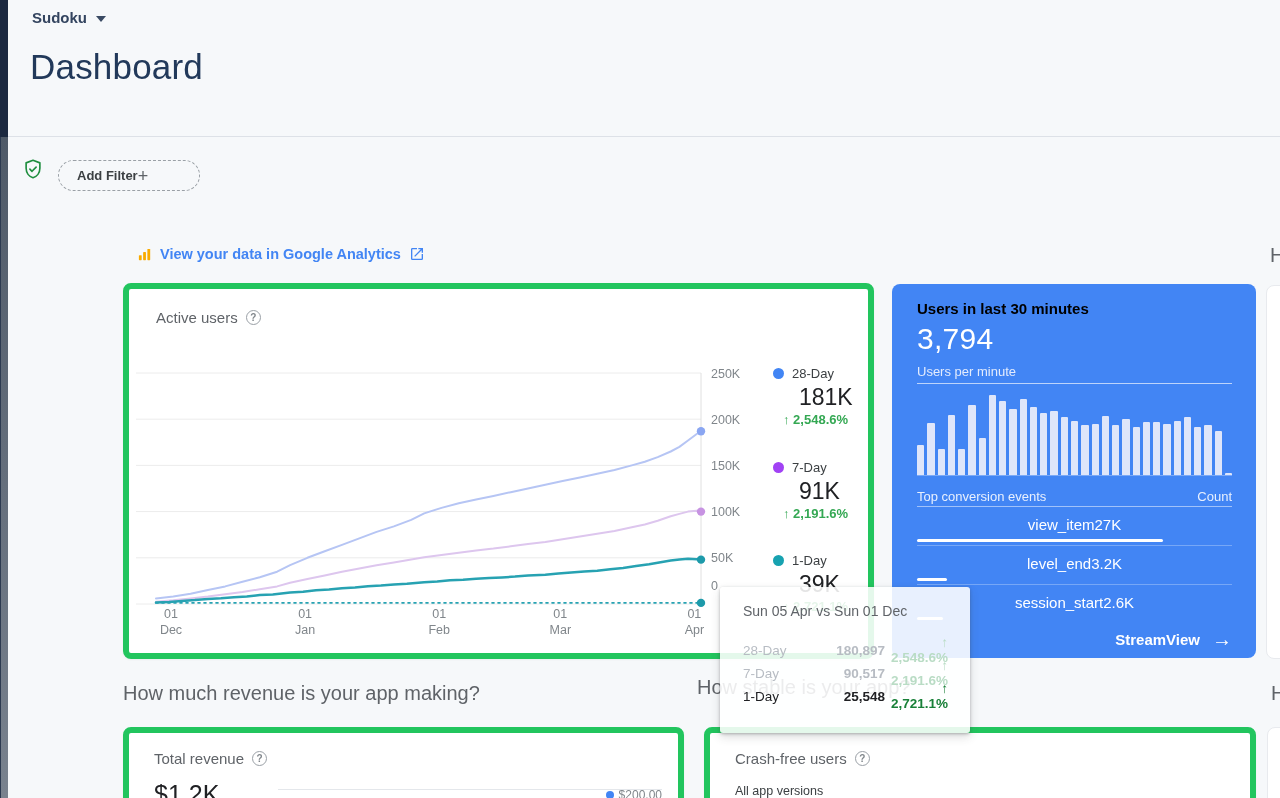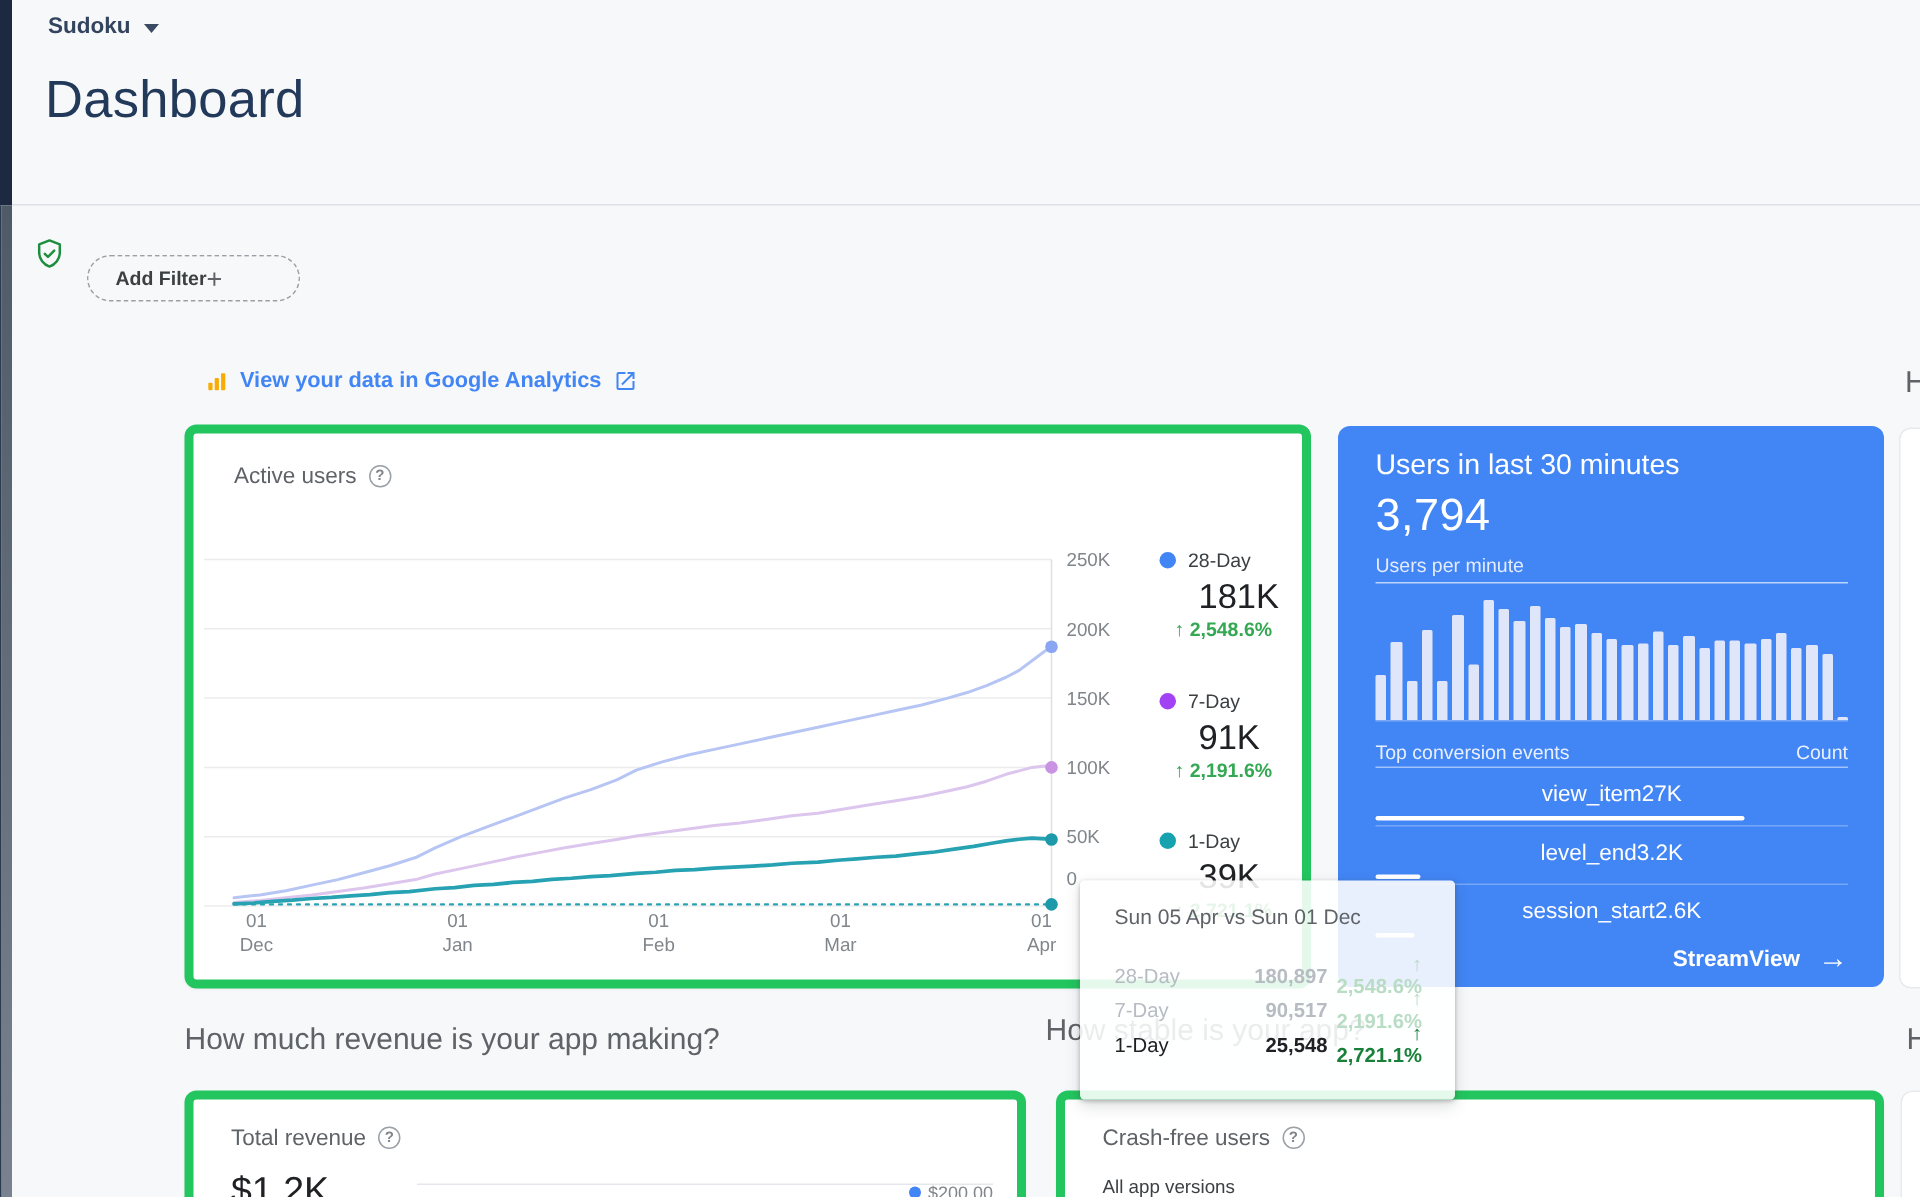--- a/index.html
+++ b/index.html
@@ -14,21 +14,21 @@
   
   .project-switcher { position:absolute; left:32px; top:9px; display:flex; align-items:center; gap:9px;
                       font-size:15px; font-weight:700; color:#33445f; cursor:pointer; }
   .caret-down { width:0; height:0; border-left:5px solid transparent; border-right:5px solid transparent;
                 border-top:6px solid #3a4a63; margin-top:2px; }
   .page-title { position:absolute; left:30px; top:47px; font-size:35px; font-weight:400; color:#22395a; letter-spacing:.2px; }
   .header-divider { position:absolute; left:8px; right:0; top:136px; height:1px; background:#dde1e7; }
 
   
   .shield-wrap { position:absolute; left:22px; top:158px; width:22px; height:22px; }
-  .add-filter { position:absolute; left:58px; top:170px; width:142px; height:31px; border:1px dashed #9aa0a6;
+  .add-filter { position:absolute; left:58px; top:160px; width:142px; height:31px; border:1px dashed #9aa0a6;
                 border-radius:16px; display:flex; align-items:center; 
                 padding:0 14px 0 18px; cursor:pointer; }
   .add-filter .lbl { font-size:13px; font-weight:700; color:#3c4043; }
   .add-filter .plus { font-size:18px; font-weight:400; color:#5f6368; line-height:1; }
 
   
   .ga-link { position:absolute; left:137px; top:246px; display:flex; align-items:center; gap:8px; cursor:pointer; }
   .ga-link .txt { font-size:14.5px; font-weight:700; color:#4285f4; }
 
   
@@ -48,21 +48,21 @@
   .legend-item { position:absolute; left:0; }
   .legend-head { display:flex; align-items:center; gap:8px; }
   .legend-dot { width:11px; height:11px; border-radius:50%; }
   .legend-label { font-size:13px; color:#3c4043; }
   .legend-value { font-size:23px; color:#202124; margin:3px 0 1px 26px; }
   .legend-change { font-size:13px; font-weight:700; color:#34a853; margin-left:10px; white-space:nowrap; }
 
   
   .rt-card { position:absolute; left:892px; top:284px; width:364px; height:374px; background:#4285f4;
              border-radius:8px; color:#fff; padding:16px 24px 0 25px; overflow:hidden; }
-  .rt-title { font-size:19px; font-weight:400; color:#ffffff; }
+  .rt-title { font-size:15px; font-weight:700; color:#000000; }
   .rt-value { font-size:30px; font-weight:400; margin-top:5px; letter-spacing:.3px; }
   .rt-chart-label { font-size:13px; color:#e3ebfd; margin-top:8px; padding-bottom:4px;
                     border-bottom:1px solid rgba(255,255,255,.65); }
   .rt-bars { display:flex; align-items:flex-end; gap:3px; height:86px; margin-top:6px;
              border-bottom:1px solid rgba(255,255,255,.3); }
   .rt-bars .bar { flex:1; background:#dfe6fa; border-radius:1px 1px 0 0; }
   .rt-head { display:flex; justify-content:space-between; margin-top:13px; padding-bottom:2px;
              border-bottom:1px solid rgba(255,255,255,.5); font-size:13px; color:#e8f0fe; }
   .rt-row { padding-top:9px; border-bottom:1px solid rgba(255,255,255,.28); }
   .rt-row .line { display:flex; justify-content:center; font-size:15px; color:#fff; }

